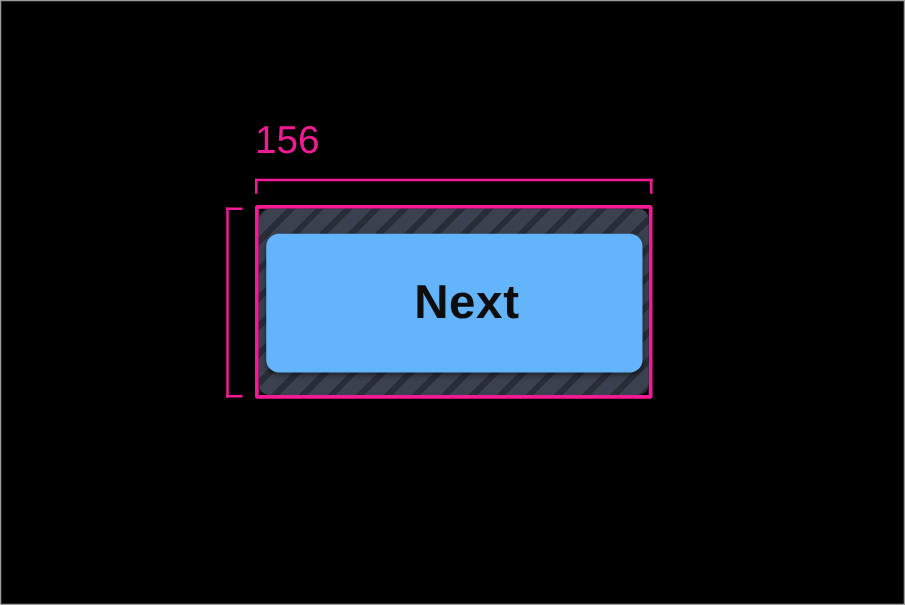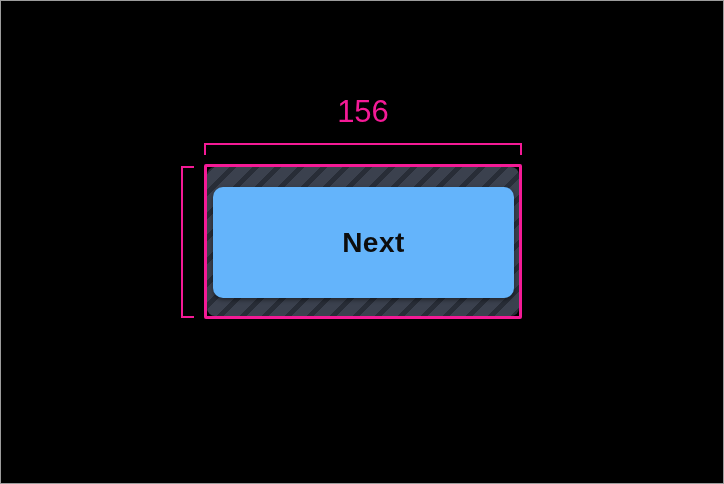--- a/index.html
+++ b/index.html
@@ -50,21 +50,21 @@
     border-radius: 10px;
     box-shadow: 0 2px 4px rgba(0,0,0,0.45);
     display: flex;
     align-items: center;
     justify-content: center;
     cursor: pointer;
     padding: 0;
   }
   .next-button .label {
     font-family: "Liberation Sans", sans-serif;
-    font-size: 28px;
+    font-size: 38px;
     font-weight: 700;
     letter-spacing: 0.5px;
     color: #0d0d0d;
     margin-left: 20px;
   }
   
   .width-bracket {
     position: absolute;
     left: 203px;
     top: 142px;
@@ -72,21 +72,21 @@
     height: 10px;
     border-top: 2px solid #f41a96;
     border-left: 2px solid #f41a96;
     border-right: 2px solid #f41a96;
   }
   .width-label {
     position: absolute;
     left: 203px;
     top: 94px;
     width: 318px;
-    text-align: center;
+    text-align: left;
     font-size: 31px;
     line-height: 34px;
     color: #f41a96;
   }
   
   .height-bracket {
     position: absolute;
     left: 180px;
     top: 165px;
     width: 11px;

